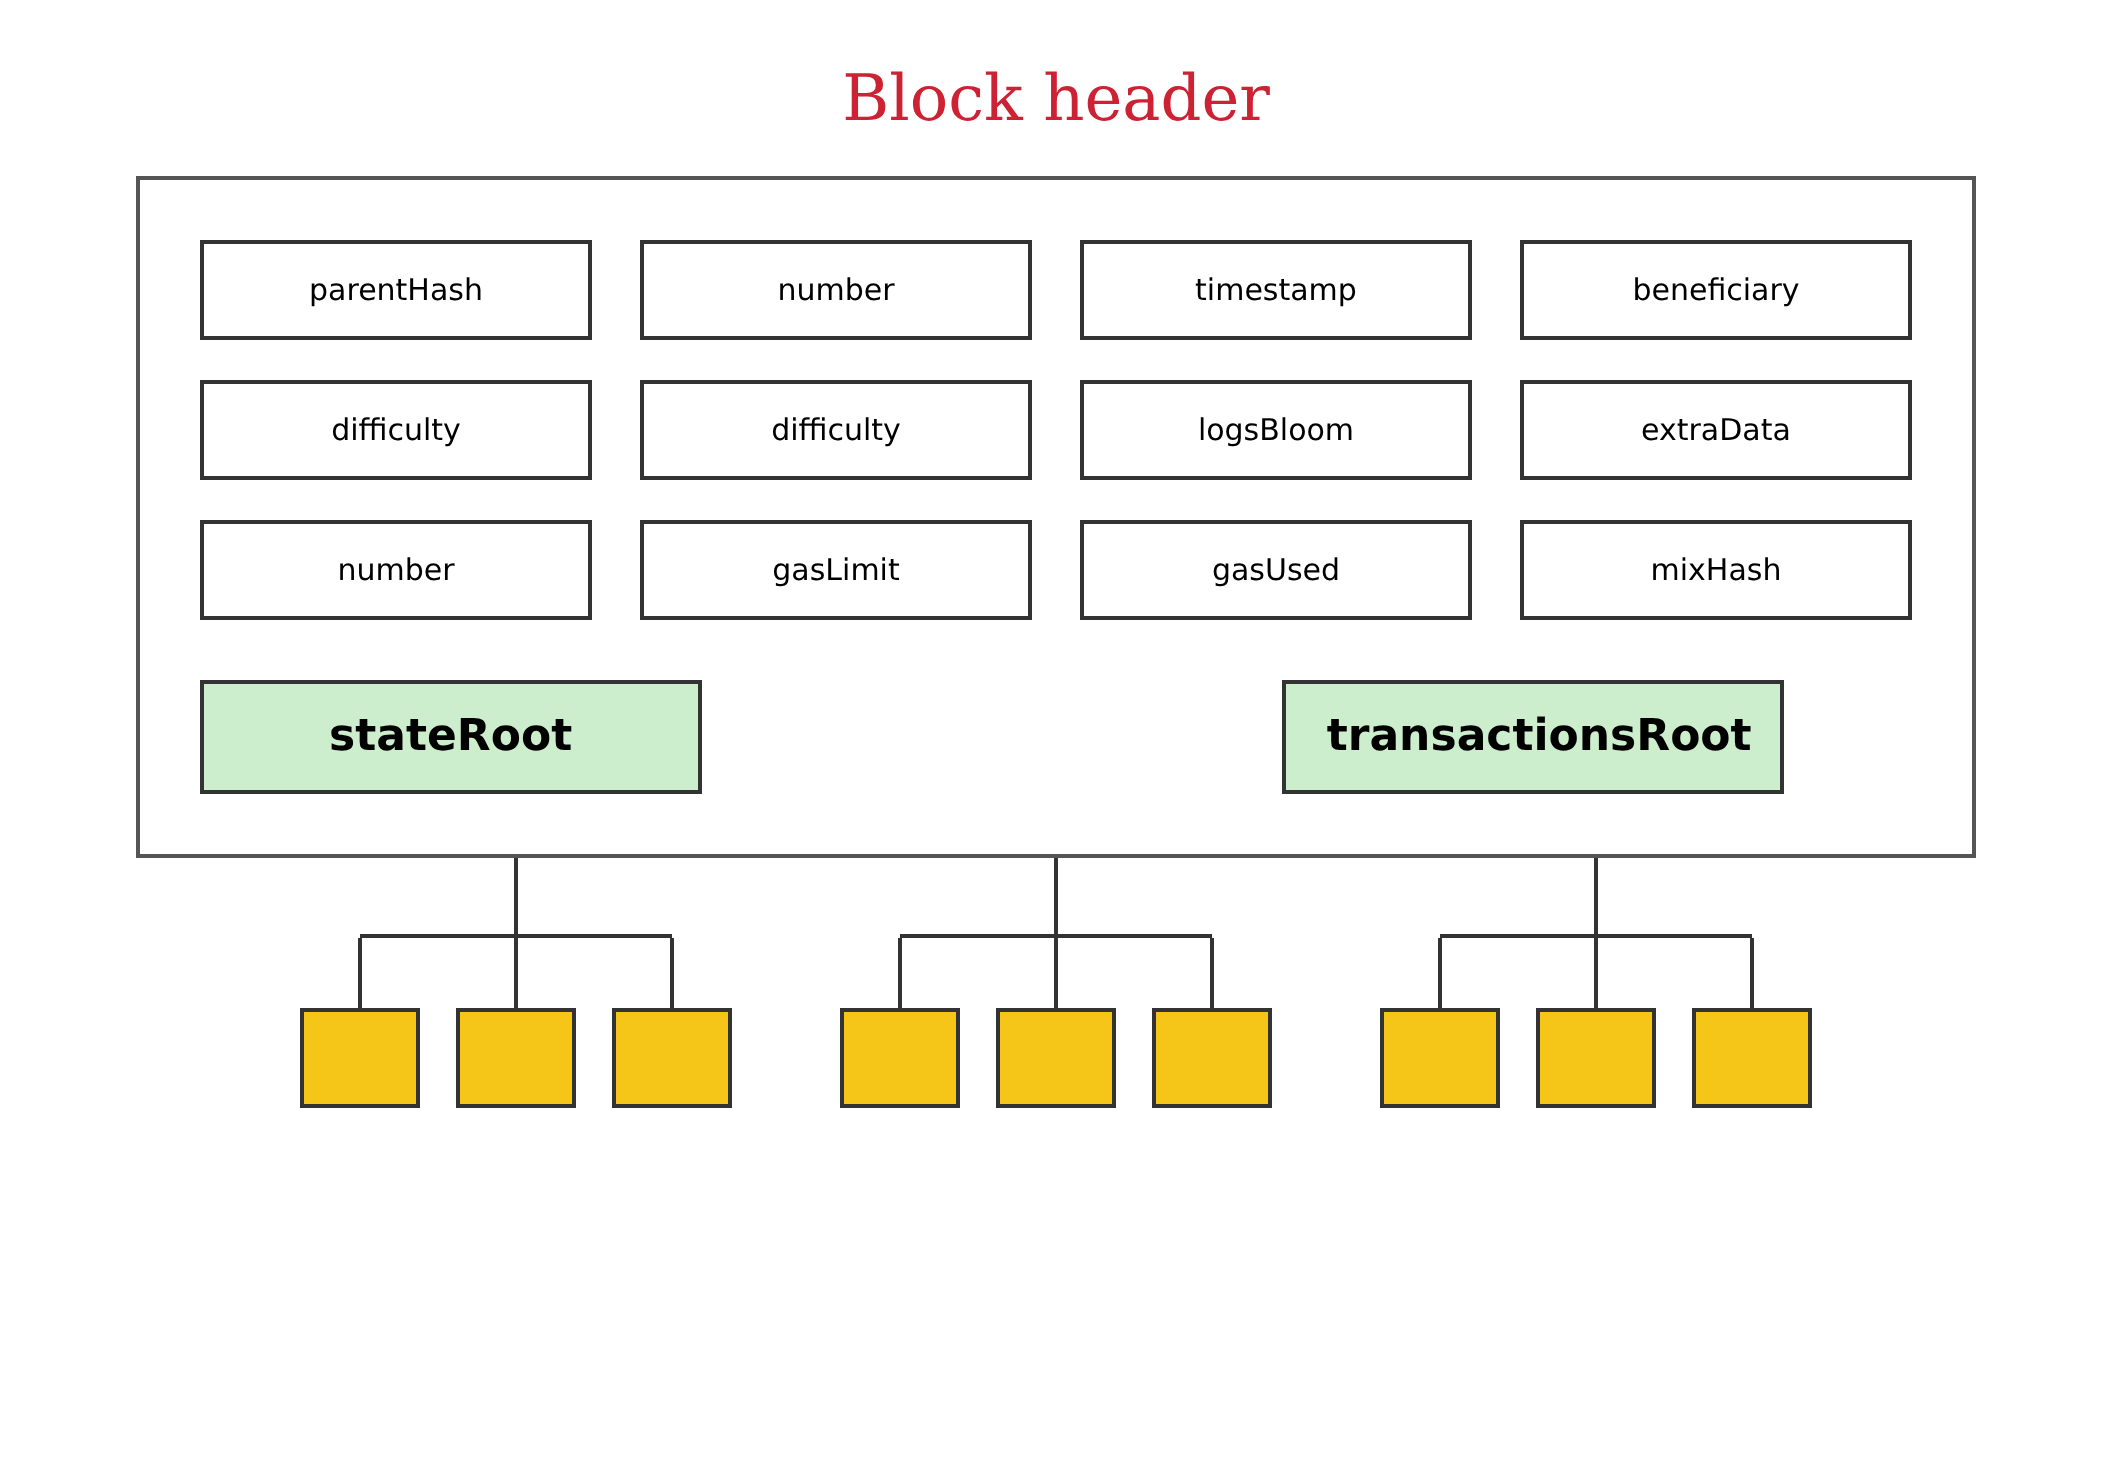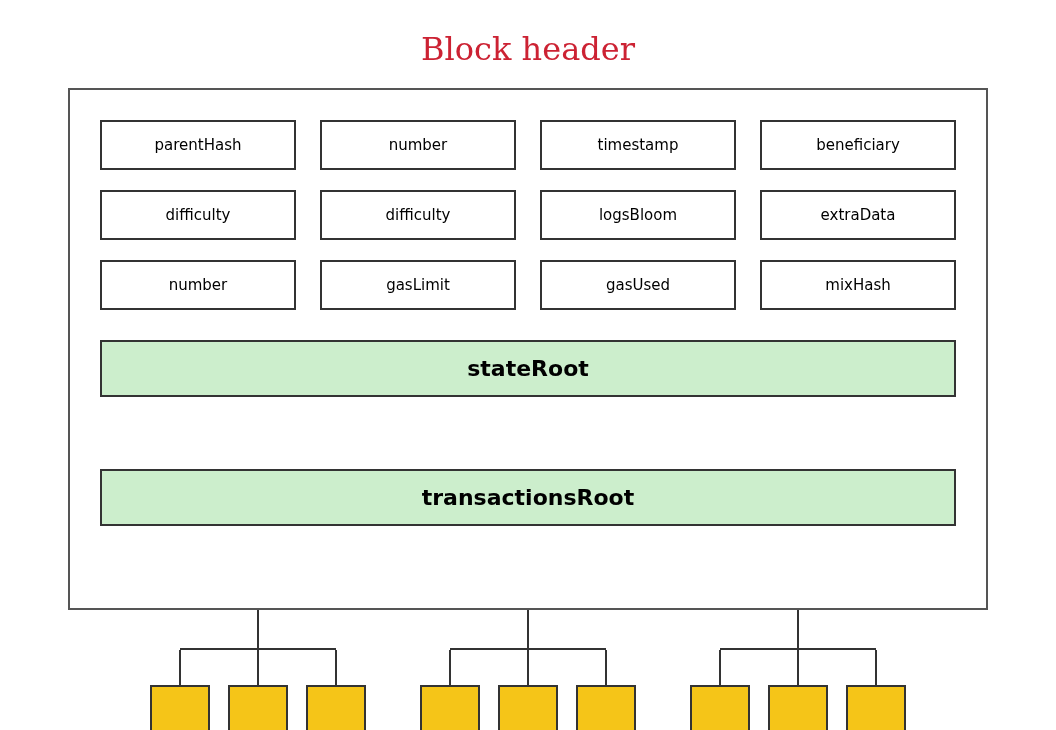--- a/index.html
+++ b/index.html
@@ -126,21 +126,21 @@
       <div class="field-box">extraData</div>
     </div>
 
     <div class="grid-row">
       <div class="field-box">number</div>
       <div class="field-box">gasLimit</div>
       <div class="field-box">gasUsed</div>
       <div class="field-box">mixHash</div>
     </div>
 
-    <div style="display:flex; flex-direction:column; gap:20px; margin-top:10px;">
+    <div style="display:flex; flex-direction:row; gap:20px; margin-top:10px;">
       <div class="root-box">stateRoot</div>
       <div class="gap-box"></div>
       <div class="root-box">transactionsRoot</div>
       <div class="gap-box" style="visibility:hidden; flex:0; width:0;"></div>
     </div>
 
   </div>
 </div>
 
 <div class="trees-area">

